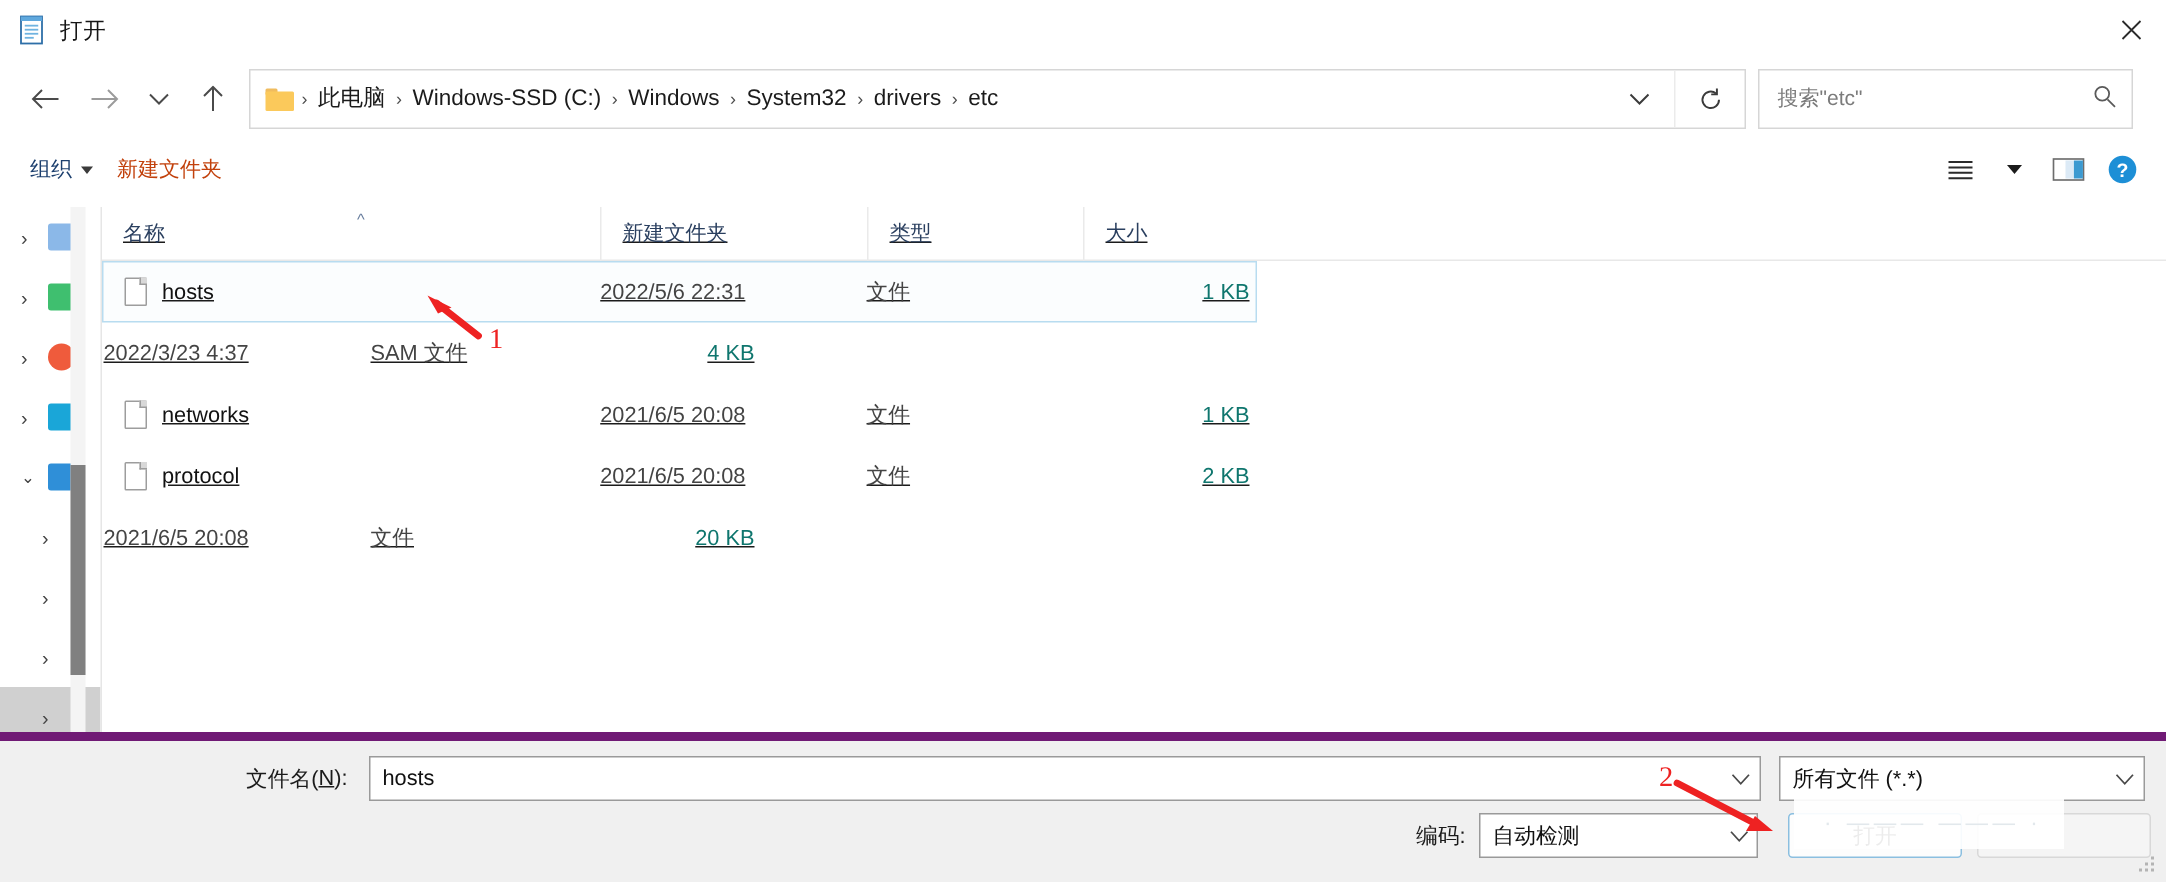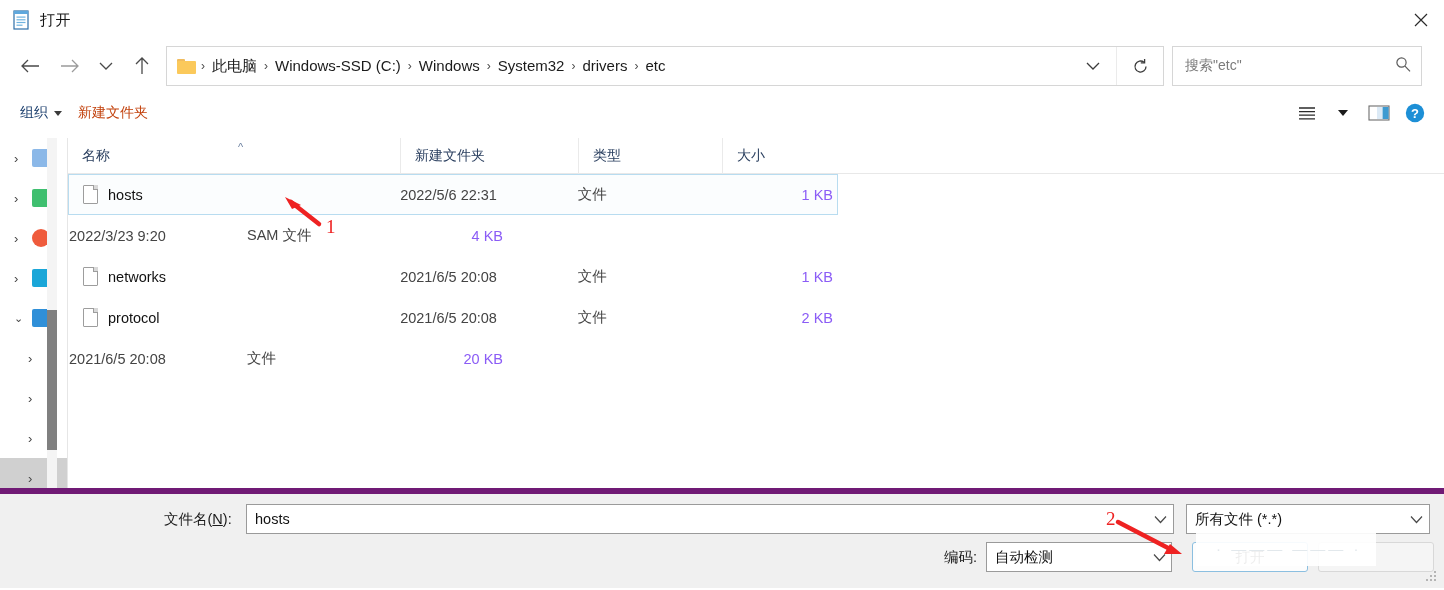--- a/index.html
+++ b/index.html
@@ -124,21 +124,21 @@
   .chev { color:#444; font-size: 13px; width: 12px; display:inline-block; }
   .nav-ico { width: 18px; height: 18px; border-radius: 2px; flex:0 0 auto; }
   .nav-scroll {
     position:absolute; right: 10px; top: 0; width: 10px; height: 100%;
     background: #f4f4f4;
   }
   .nav-thumb {
     position:absolute; left:0; width: 10px; background:#808080; border-radius:0;
   }
 
-  .listpane { flex:1; position: relative; background:#ffffff; }
+  .listpane { flex:1; position: relative; background:#ffffff;text-decoration:underline; }
 
   .hdr {
     height: 36px; display:flex; align-items:center;
     border-bottom: 1px solid #e8e8e8; position: relative;
   }
   .hdr-cell {
     font-size: 14px; color: #2a3f5f; position: relative; height:36px;
     display:flex; align-items:center; padding-left: 14px;
     border-left: 1px solid #eaeaea;
   }
@@ -152,21 +152,21 @@
     border: 1px solid transparent;
   }
   .row.selected {
     background: #fbfdfe;
     border: 1px solid #b8dcf0;
   }
   .cell { font-size: 14.5px; color: #1f1f1f; display:flex; align-items:center; }
   .cell.name { padding-left: 14px; gap: 10px; color:#111; }
   .cell.date { color: #444; }
   .cell.type { color: #444; }
-  .cell.size { color: #8b5cf6; justify-content: flex-end; padding-right: 4px; }
+  .cell.size { color: #0f766e; justify-content: flex-end; padding-right: 4px; }
 
   .fileico { width: 15px; height: 19px; position: relative; flex:0 0 auto; }
   .fileico .pg {
     position:absolute; inset:0; border:1px solid #9d9d9d; background:#fff;
     border-radius:1px;
   }
   .fileico .fold {
     position:absolute; right:0; top:0; width:5px;height:5px;
     background: #d8d8d8; border-left:1px solid #9d9d9d; border-bottom:1px solid #9d9d9d;
   }
@@ -437,21 +437,21 @@
               <span class="fold"></span>
             </span>
           <span>hosts</span>
         </span>
         <span class="cell date" style="width:178px">2022/5/6 22:31</span>
         <span class="cell type" style="width:144px">文件</span>
         <span class="cell size" style="width:116px">1 KB</span>
       </div>
 
       <div class="row" style="width:770px">
-        <span class="cell date" style="width:178px">2022/3/23 9:20</span>
+        <span class="cell date" style="width:178px">2022/3/23 4:37</span>
         <span class="cell type" style="width:144px">SAM 文件</span>
         <span class="cell size" style="width:116px">4 KB</span>
       </div>
 
       <div class="row" style="width:770px">
         <span class="cell name" style="width:332px">
           <span class="fileico">
               <span class="pg"></span>
               <span class="fold"></span>
             </span>

